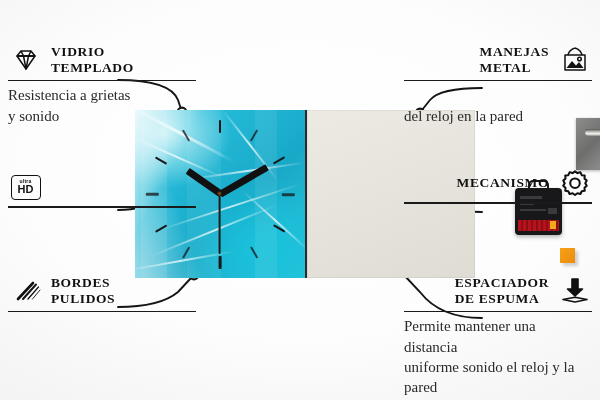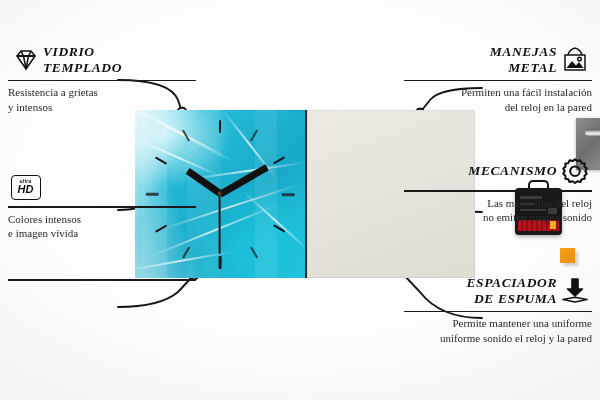--- a/index.html
+++ b/index.html
@@ -7,32 +7,32 @@
   body {
     font-family: "Liberation Serif", serif;
     background: radial-gradient(ellipse 120% 110% at 50% 42%, #ffffff 0%, #fdfdfd 38%, #f3f3f3 68%, #e4e4e4 88%, #d8d8d8 100%);
     position:relative;
   }
   #stage { position:absolute; inset:0; }
 
   
   .feature { position:absolute; width:188px; }
   .feature.left  { left:8px;  text-align:left; }
-  .feature.right { right:8px; text-align:right; }
-
-  .f-head { display:flex; align-items:center; gap:0;font-style:italic; }
+  .feature.right { right:8px; }
+
+  .f-head { display:flex; align-items:center; gap:8px; }
   .feature.right .f-head { flex-direction:row-reverse; }
   .f-title {
     font-size:13.5px; font-weight:700; letter-spacing:0.6px;
     color:#111; line-height:1.18; text-transform:uppercase;
     font-family:"Liberation Serif", serif;
   }
   .f-icon { flex:0 0 auto; width:35px; height:30px; display:flex; align-items:center; justify-content:center; }
   .f-rule { height:1.6px; background:#1a1a1a; margin:4px 0 4px 0; width:100%; }
-  .f-desc { font-size:11px; color:#2a2a2a; line-height:1.35; font-family:"Liberation Serif", serif; }
+  .f-desc { font-size:15px; color:#2a2a2a; line-height:1.35; font-family:"Liberation Serif", serif; }
 
   .ultrahd {
     width:30px; height:25px; border:1.8px solid #111; border-radius:4px;
     display:flex; flex-direction:column; align-items:center; justify-content:center; line-height:1;
   }
   .ultrahd .u1 { font-size:5px; font-weight:700; letter-spacing:.2px; color:#111; font-family:"Liberation Sans", sans-serif;}
   .ultrahd .u2 { font-size:11px; font-weight:700; color:#111; font-family:"Liberation Sans", sans-serif;}
 
   
   #product { position:absolute; left:135px; top:110px; width:340px; height:168px; }
@@ -150,43 +150,55 @@
               <path d="M6 8 H24"></path>
             </g>
           </svg>
       </span>
       <span class="f-title">
         <span>VIDRIO</span><br><span>TEMPLADO</span>
       </span>
     </div>
     <div class="f-rule"></div>
     <div class="f-desc">
-      <span>Resistencia a grietas</span><br><span>y intensos</span>
+      <span>Resistencia a grietas</span><br><span>y sonido</span>
     </div>
   </div>
 
   <div class="feature left" style="top:172px;">
     <div class="f-head">
       <span class="f-icon">
         <span class="ultrahd">
           <span class="u1">ultra</span>
           <span class="u2">HD</span>
         </span>
       </span>
       <span class="f-title">
         <br>
       </span>
     </div>
     <div class="f-rule"></div>
-    <div class="f-desc">
-      <span>Colores intensos</span><br><span>e imagen vívida</span>
-    </div>
   </div>
 
   <div class="feature left" style="top:275px;">
+    <div class="f-head">
+      <span class="f-icon">
+        <svg width="30" height="24" viewBox="0 0 30 24">
+            <g stroke="#111" stroke-linecap="round">
+          <path d="M7 20 L22 4" stroke-width="2.6"></path>
+              <path d="M12 20 L25 5.5" stroke-width="1.9"></path>
+          <path d="M17 20 L27.5 8" stroke-width="1.3"></path>
+              <path d="M21.5 20 L29 11" stroke-width="0.9"></path>
+            </g>
+          </svg>
+      </span>
+      <span class="f-title">
+        <span>BORDES</span><br><span>PULIDOS</span>
+      </span>
+    </div>
     <div class="f-rule"></div>
   </div>
 
   <div class="feature right" style="top:44px;">
     <div class="f-head">
       <span class="f-icon">
         <svg width="30" height="26" viewBox="0 0 30 26">
             <g fill="none" stroke="#111" stroke-width="1.5" stroke-linejoin="round">
           <path d="M15 1 Q9 3 8 8"></path>
               <path d="M15 1 Q21 3 22 8"></path>
@@ -195,60 +207,57 @@
           <circle cx="19.5" cy="12" r="1.8"></circle>
             </g>
           </svg>
       </span>
       <span class="f-title">
         <span>MANEJAS</span><br><span>METAL</span>
       </span>
     </div>
     <div class="f-rule"></div>
     <div class="f-desc">
-      <span>Permiten una fácil instalación</span><br><span>del reloj en la pared</span>
-    </div>
-  </div>
-
-  <div class="feature right" style="top:156px;">
+      <br><span>del reloj en la pared</span>
+    </div>
+  </div>
+
+  <div class="feature right" style="top:168px;">
     <div class="f-head">
       <span class="f-icon">
         <svg width="30" height="28" viewBox="0 0 30 30">
             <g fill="none" stroke="#111" stroke-width="2.2" stroke-linejoin="round">
           <path d="M15 2.5 L17.6 4.4 L20.8 3.6 L22.2 6.6 L25.4 7 L25.2 10.3 L27.6 12.4 L26 15.2 L27.6 18
                    L25.2 20.1 L25.4 23.4 L22.2 23.8 L20.8 26.8 L17.6 26 L15 27.9 L12.4 26 L9.2 26.8
                    L7.8 23.8 L4.6 23.4 L4.8 20.1 L2.4 18 L4 15.2 L2.4 12.4 L4.8 10.3 L4.6 7
                    L7.8 6.6 L9.2 3.6 L12.4 4.4 Z"></path>
           <circle cx="15" cy="15.2" r="5.1"></circle>
             </g>
           </svg>
       </span>
       <span class="f-title">
         <span>MECANISMO</span><br>
       </span>
     </div>
     <div class="f-rule"></div>
-    <div class="f-desc">
-      <span>Las manecillas del reloj</span><br><span>no emiten ningún sonido</span>
-    </div>
   </div>
 
   <div class="feature right" style="top:275px;">
     <div class="f-head">
       <span class="f-icon">
         <svg width="30" height="26" viewBox="0 0 30 26">
             <g fill="none" stroke="#111" stroke-width="1.6" stroke-linejoin="round">
           <path d="M12 1 H18 V11 H22.5 L15 18 L7.5 11 H12 Z" fill="#111"></path>
           <path d="M15 19.2 L27 21.5 L15 24 L3 21.5 Z"></path>
             </g>
           </svg>
       </span>
       <span class="f-title">
         <span>ESPACIADOR</span><br><span>DE ESPUMA</span>
       </span>
     </div>
     <div class="f-rule"></div>
     <div class="f-desc">
-      <span>Permite mantener una uniforme</span><br><span>uniforme sonido el reloj y la pared</span>
+      <span>Permite mantener una distancia</span><br><span>uniforme sonido el reloj y la pared</span>
     </div>
   </div>
 
 </div>
 
 </body></html>

